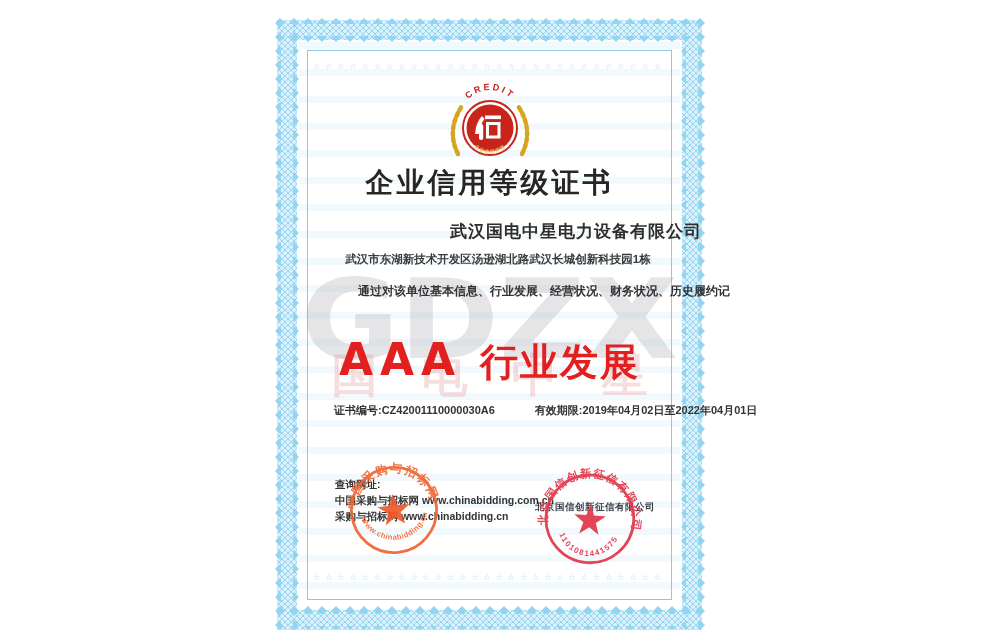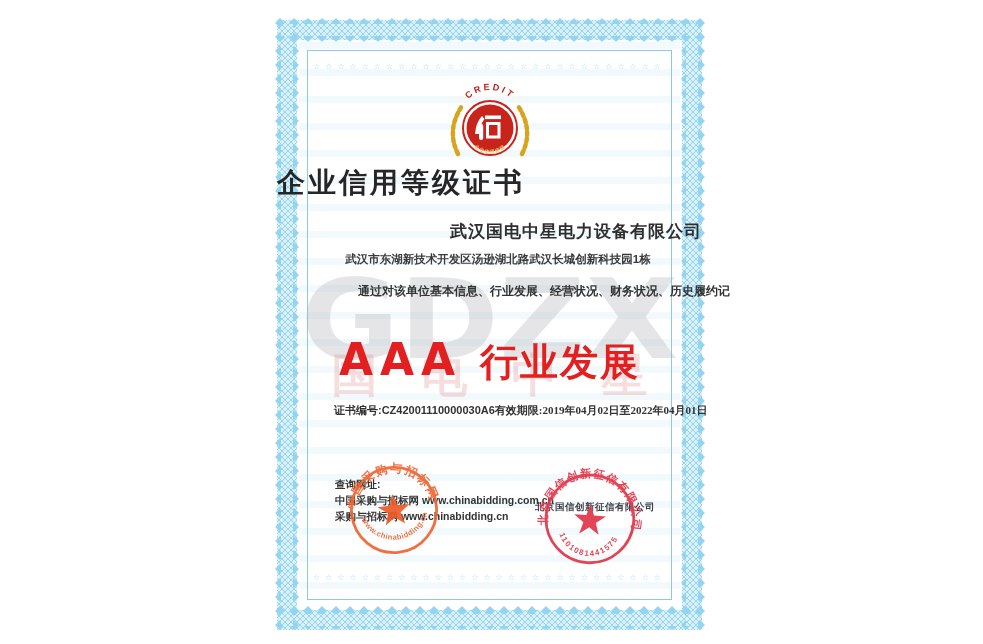--- a/index.html
+++ b/index.html
@@ -33,21 +33,21 @@
     font-family:"DejaVu Sans",sans-serif;font-weight:800;font-size:120px;line-height:1;
     color:rgba(168,170,176,0.30);letter-spacing:0px;transform:scaleY(0.92);
   }
   .wm-hanzi{
     position:absolute;left:0;right:0;top:332px;text-align:center;z-index:1;
     font-weight:bold;font-size:46px;line-height:1;
     color:rgba(224,138,138,0.28);letter-spacing:44px;text-indent:44px;white-space:nowrap;
   }
   .seal-svg{position:absolute;left:157px;top:54px;width:112px;height:96px;z-index:2;}
   .title{
-    position:absolute;left:0;right:0;top:144px;text-align:left;z-index:2;
+    position:absolute;left:0;right:0;top:144px;text-align:center;z-index:2;
     font-size:28px;font-weight:bold;color:#262626;letter-spacing:3px;
   }
   .company{
     position:absolute;left:0;right:0;top:200px;text-align:right;z-index:2;
     font-size:17px;font-weight:bold;color:#2e2e2e;letter-spacing:1px;
   }
   .address{
     position:absolute;left:0;right:0;top:232px;text-align:center;z-index:2;
     font-size:11.5px;font-weight:bold;color:#3a3a3a;padding-left:17px;
   }
@@ -66,21 +66,21 @@
     color:#e31f1f;letter-spacing:7px;text-align:right;
   }
   .rating .suffix{
     font-family:"DejaVu Serif","Liberation Serif",serif;font-weight:bold;font-size:38px;
     color:#e31f1f;letter-spacing:2px;
   }
   .detail-line{
     position:absolute;left:57px;right:26px;top:383px;z-index:2;display:flex;
     font-size:11px;font-weight:bold;color:#333;white-space:nowrap;text-align:center;
   }
-  .detail-line .validity{font-family:Liberation Serif, serif;}
+  .detail-line .validity{margin-left:40px;}
   .query{
     position:absolute;left:58px;top:456px;z-index:2;
     font-size:10.5px;line-height:16px;font-weight:bold;color:#333;white-space:nowrap;
   }
   .printed-company{
     position:absolute;left:258px;top:481px;z-index:3;
     font-size:9.5px;font-weight:bold;color:#3e3e46;letter-spacing:0.5px;white-space:nowrap;
   }
   .stamp-left{position:absolute;left:65px;top:438px;width:104px;height:104px;z-index:4;opacity:0.92;transform:rotate(-6deg);}
   .stamp-right{position:absolute;left:257px;top:441px;width:112px;height:112px;z-index:4;opacity:0.95;transform:rotate(4deg);}

